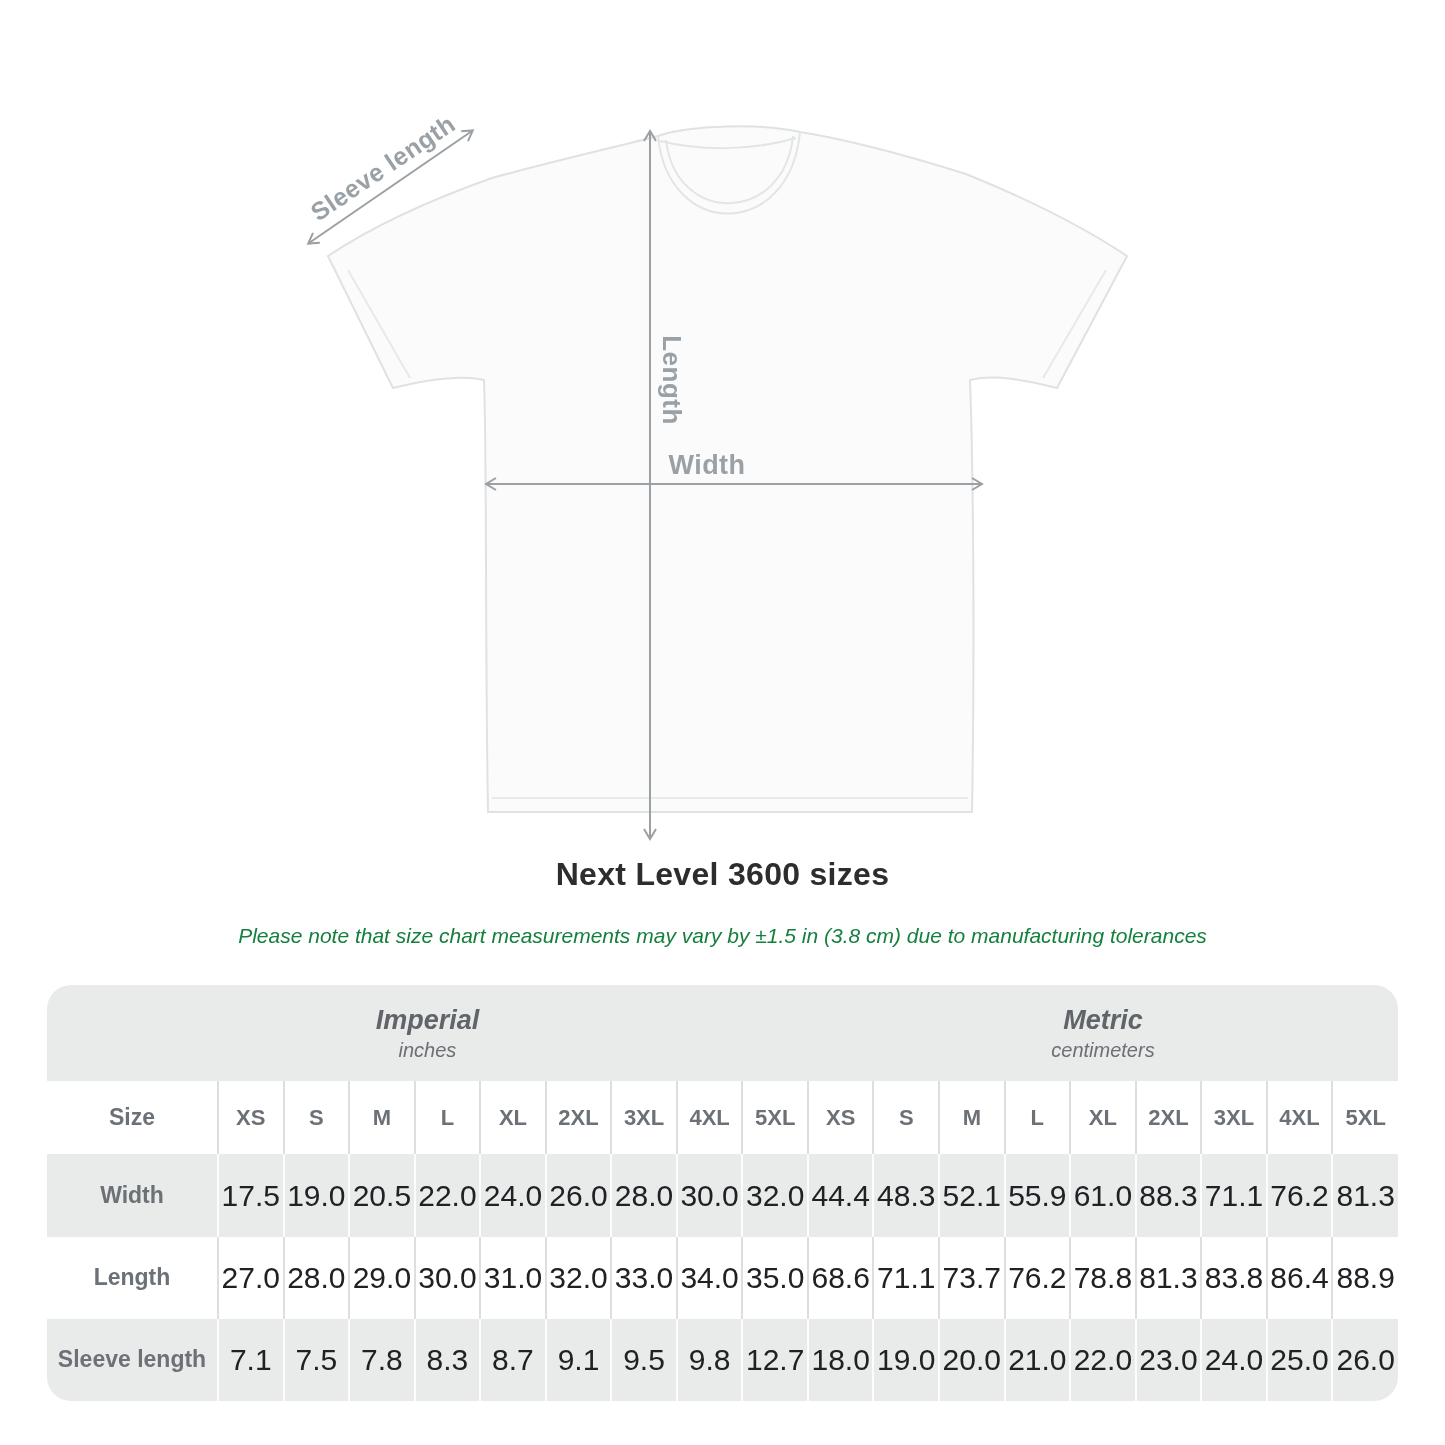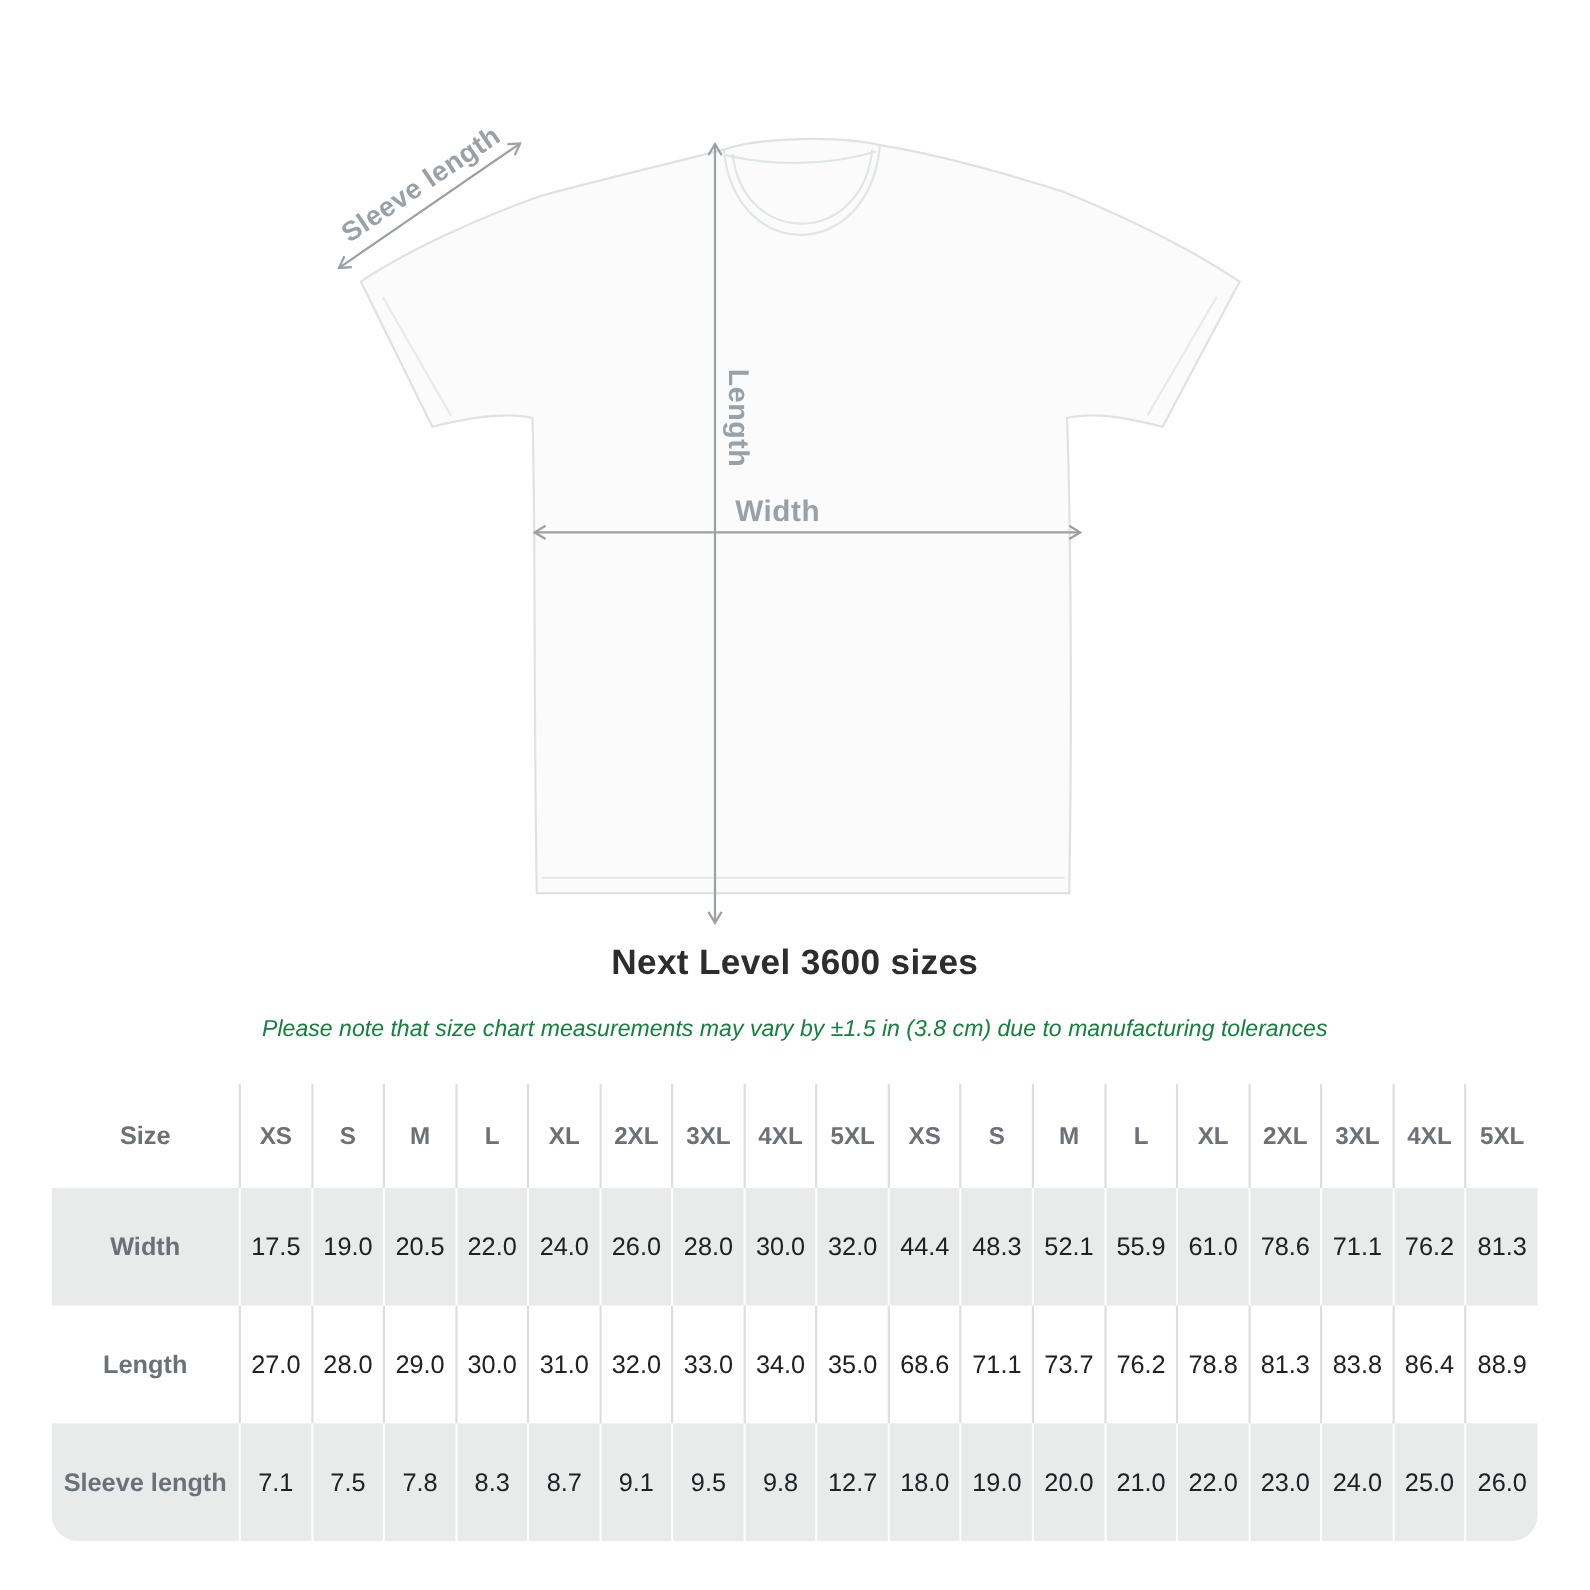--- a/index.html
+++ b/index.html
@@ -44,21 +44,21 @@
   table.sizes-table{width:100%;height:100%;border-collapse:collapse;table-layout:fixed;}
   .sizes-table td,.sizes-table th{text-align:center;vertical-align:middle;padding:0;}
   tr.units-row{height:95px;}
   tr.units-row td{background:var(--band);}
   .unit-name{font-size:27px;font-weight:bold;font-style:italic;color:#5f6568;line-height:1.25;}
   .unit-sub{font-size:20px;font-style:italic;color:#6a7074;line-height:1.2;}
   tr.size-row{height:72px;background:#ffffff;}
   tr.size-row th{font-size:22px;font-weight:bold;color:var(--hdr-text);border-left:2px solid var(--sep-light);}
   tr.size-row th.row-label{border-left:none;font-size:23px;}
   tr.data-row{height:81px;}
-  tr.data-row td{font-size:23px;color:var(--val-text);border-left:2px solid var(--sep-light);}
+  tr.data-row td{font-size:30px;color:var(--val-text);border-left:2px solid var(--sep-light);}
   tr.data-row th.row-label{font-size:23px;font-weight:bold;color:var(--hdr-text);border-left:none;}
   tr.data-row.alt{background:var(--band);}
   tr.data-row.alt td{border-left-color:var(--sep-on-gray);}
   tr.data-row.plain{background:#ffffff;}
 </style>
 </head>
 <body>
 
 <svg class="diagram-svg" width="1445" height="870" viewBox="0 0 1445 870">
   <defs>
@@ -119,20 +119,30 @@
         <col>
         <col>
         <col>
         <col>
         <col>
         <col>
         <col>
     </colgroup>
 
     <tbody>
+        <tr class="units-row">
+      <td colspan="10">
+        <div class="unit-name">Imperial</div>
+        <div class="unit-sub">inches</div>
+      </td>
+      <td colspan="9">
+        <div class="unit-name">Metric</div>
+        <div class="unit-sub">centimeters</div>
+      </td>
+    </tr>
 
     <tr class="size-row">
       <th class="row-label">Size</th>
       <th>XS</th>
       <th>S</th>
       <th>M</th>
       <th>L</th>
       <th>XL</th>
       <th>2XL</th>
       <th>3XL</th>
@@ -158,21 +168,21 @@
       <td>24.0</td>
       <td>26.0</td>
       <td>28.0</td>
       <td>30.0</td>
       <td>32.0</td>
       <td>44.4</td>
       <td>48.3</td>
       <td>52.1</td>
       <td>55.9</td>
       <td>61.0</td>
-      <td>78.6</td>
+      <td>88.3</td>
       <td>71.1</td>
       <td>76.2</td>
       <td>81.3</td>
     </tr>
 
     <tr class="data-row plain">
       <th class="row-label">Length</th>
       <td>27.0</td>
       <td>28.0</td>
       <td>29.0</td>

